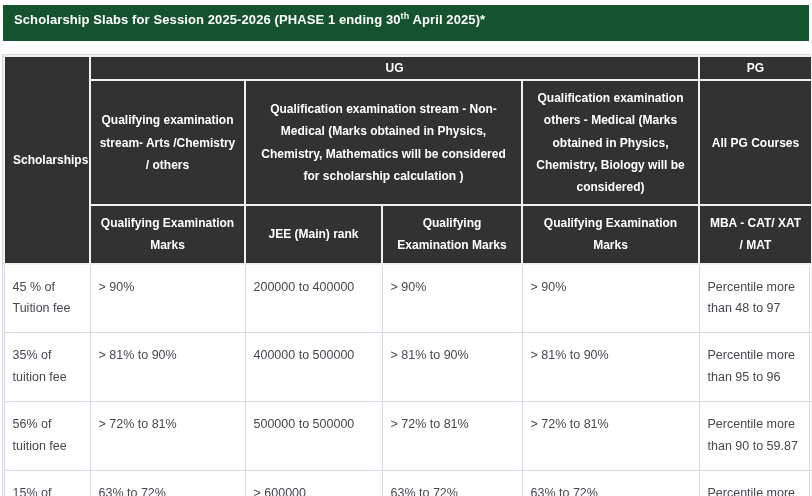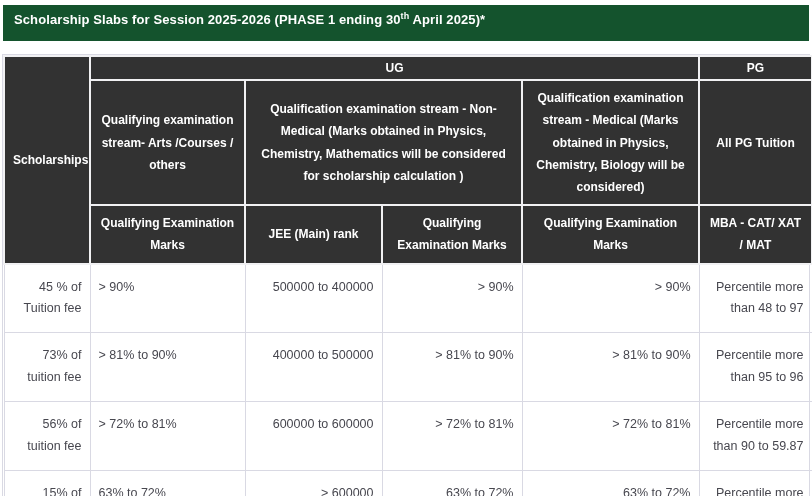--- a/index.html
+++ b/index.html
@@ -39,21 +39,21 @@
     line-height: 1.85;
   }
   tr.hrow-1 th { height: 19px; padding: 0 8px; }
   tr.hrow-2 th { height: 112px; }
   tr.hrow-3 th { height: 55px; }
 
   td {
     border: 1px solid #d9d9e3;
     color: #47474f;
     font-size: 12.5px;
-    text-align: right;
+    text-align: left;
     vertical-align: top;
     padding: 12px 8px;
     height: 54px;
     line-height: 1.75;
   }
   td.left { text-align: left; padding-left: 8px; }
 </style>
 </head>
 <body>
 
@@ -73,54 +73,54 @@
           <col style="width:177px">
           <col style="width:113px">
       </colgroup>
       <thead>
         <tr class="hrow-1">
           <th rowspan="3">Scholarships</th>
           <th colspan="4">UG</th>
           <th>PG</th>
         </tr>
         <tr class="hrow-2">
-          <th>Qualifying examination stream- Arts /Courses / others</th>
+          <th>Qualifying examination stream- Arts /Chemistry / others</th>
           <th colspan="2">Qualification examination stream - Non-Medical (Marks obtained in Physics, Chemistry, Mathematics will be considered for scholarship calculation )</th>
-          <th>Qualification examination stream - Medical (Marks obtained in Physics, Chemistry, Biology will be considered)</th>
-          <th>All PG Tuition</th>
+          <th>Qualification examination others - Medical (Marks obtained in Physics, Chemistry, Biology will be considered)</th>
+          <th>All PG Courses</th>
         </tr>
         <tr class="hrow-3">
           <th>Qualifying Examination Marks</th>
           <th>JEE (Main) rank</th>
           <th>Qualifying Examination Marks</th>
           <th>Qualifying Examination Marks</th>
           <th>MBA - CAT/ XAT / MAT</th>
         </tr>
       </thead>
       <tbody>
         <tr>
           <td>45 % of Tuition fee</td>
           <td class="left">&gt; 90%</td>
-          <td>500000 to 400000</td>
+          <td>200000 to 400000</td>
           <td>&gt; 90%</td>
           <td>&gt; 90%</td>
           <td>Percentile more than 48 to 97</td>
         </tr>
         <tr>
-          <td>73% of tuition fee</td>
+          <td>35% of tuition fee</td>
           <td class="left">&gt; 81% to 90%</td>
           <td>400000 to 500000</td>
           <td>&gt; 81% to 90%</td>
           <td>&gt; 81% to 90%</td>
           <td>Percentile more than 95 to 96</td>
         </tr>
         <tr>
           <td>56% of tuition fee</td>
           <td class="left">&gt; 72% to 81%</td>
-          <td>600000 to 600000</td>
+          <td>500000 to 500000</td>
           <td>&gt; 72% to 81%</td>
           <td>&gt; 72% to 81%</td>
           <td>Percentile more than 90 to 59.87</td>
         </tr>
         <tr>
           <td>15% of tuition fee</td>
           <td class="left">63% to 72%</td>
           <td>&gt; 600000</td>
           <td>63% to 72%</td>
           <td>63% to 72%</td>

